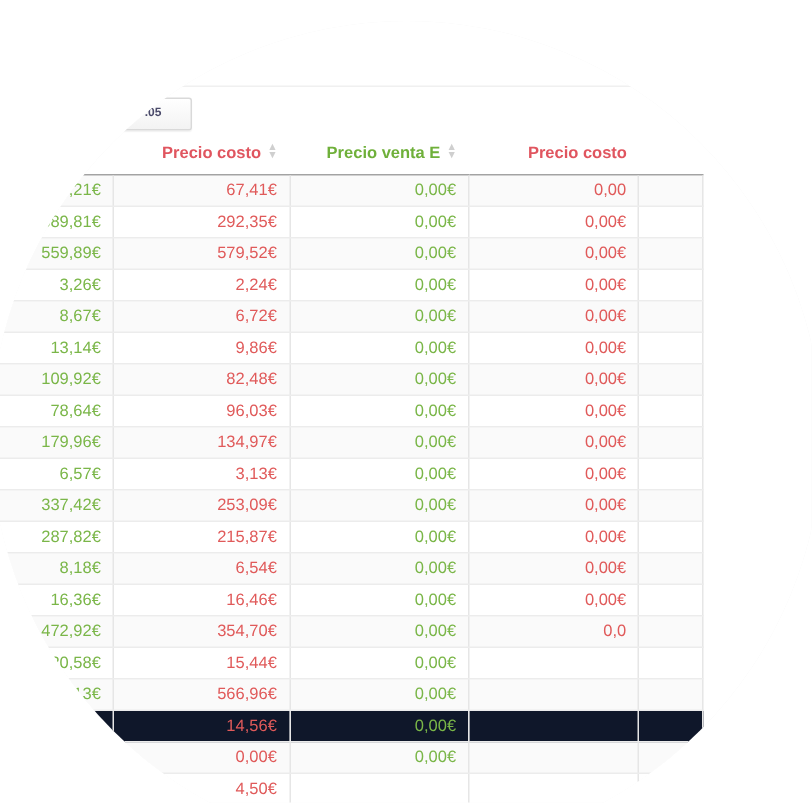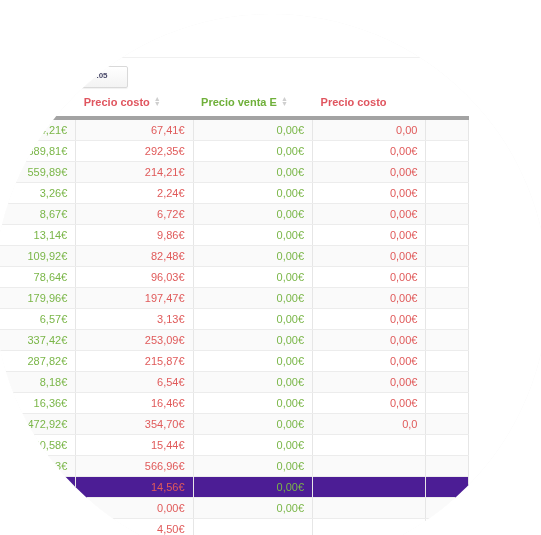--- a/index.html
+++ b/index.html
@@ -77,23 +77,23 @@
   table.grid col.c1{width:198px;}
   table.grid col.c2{width:134px;}
   table.grid col.c3{width:131px;}
   table.grid col.c4{width:135px;}
   table.grid col.c5{width:60px;}
 
   table.grid thead th{
     padding:0 8px 8px 8px;
     font-size:11px;
     font-weight:bold;
-    text-align:left;
+    text-align:right;
     white-space:nowrap;
-    border-bottom:4px solid #a3a3a3;
+    border-bottom:1px solid #a3a3a3;
     vertical-align:bottom;
   }
   th.green{color:#6fb03a;}
   th.red{color:#e0555f;}
 
   .sort-ico{
     display:inline-block;
     width:7px;
     margin-left:4px;
     position:relative;
@@ -106,21 +106,21 @@
   table.grid tbody td{
     height:20px;
     padding:0 8px 0 8px;
     text-align:right;
     white-space:nowrap;
     border-bottom:1px solid #ececec;
     border-right:1px solid #e6e6e6;
     background:#ffffff;
   }
   tbody tr.odd td{background:#fafafa;}
-  tbody tr.sel  td{background:#4c1d95;}
+  tbody tr.sel  td{background:#0f172a;}
   td.green{color:#7ab648;}
   td.red{color:#e05a5a;}
 </style>
 </head>
 <body>
 
 <div id="circle-halo"></div>
 
 <div id="circle-viewport">
   <div id="page">
@@ -166,21 +166,21 @@
           </tr>
           <tr>
             <td class="green">389,81€</td>
             <td class="red">292,35€</td>
             <td class="green">0,00€</td>
             <td class="red">0,00€</td>
             <td class="red"></td>
           </tr>
           <tr class="odd">
             <td class="green">559,89€</td>
-            <td class="red">214,21€</td>
+            <td class="red">579,52€</td>
             <td class="green">0,00€</td>
             <td class="red">0,00€</td>
             <td class="red"></td>
           </tr>
           <tr>
             <td class="green">3,26€</td>
             <td class="red">2,24€</td>
             <td class="green">0,00€</td>
             <td class="red">0,00€</td>
             <td class="red"></td>
@@ -208,21 +208,21 @@
           </tr>
           <tr>
             <td class="green">78,64€</td>
             <td class="red">96,03€</td>
             <td class="green">0,00€</td>
             <td class="red">0,00€</td>
             <td class="red"></td>
           </tr>
           <tr class="odd">
             <td class="green">179,96€</td>
-            <td class="red">197,47€</td>
+            <td class="red">134,97€</td>
             <td class="green">0,00€</td>
             <td class="red">0,00€</td>
             <td class="red"></td>
           </tr>
           <tr>
             <td class="green">6,57€</td>
             <td class="red">3,13€</td>
             <td class="green">0,00€</td>
             <td class="red">0,00€</td>
             <td class="red"></td>

